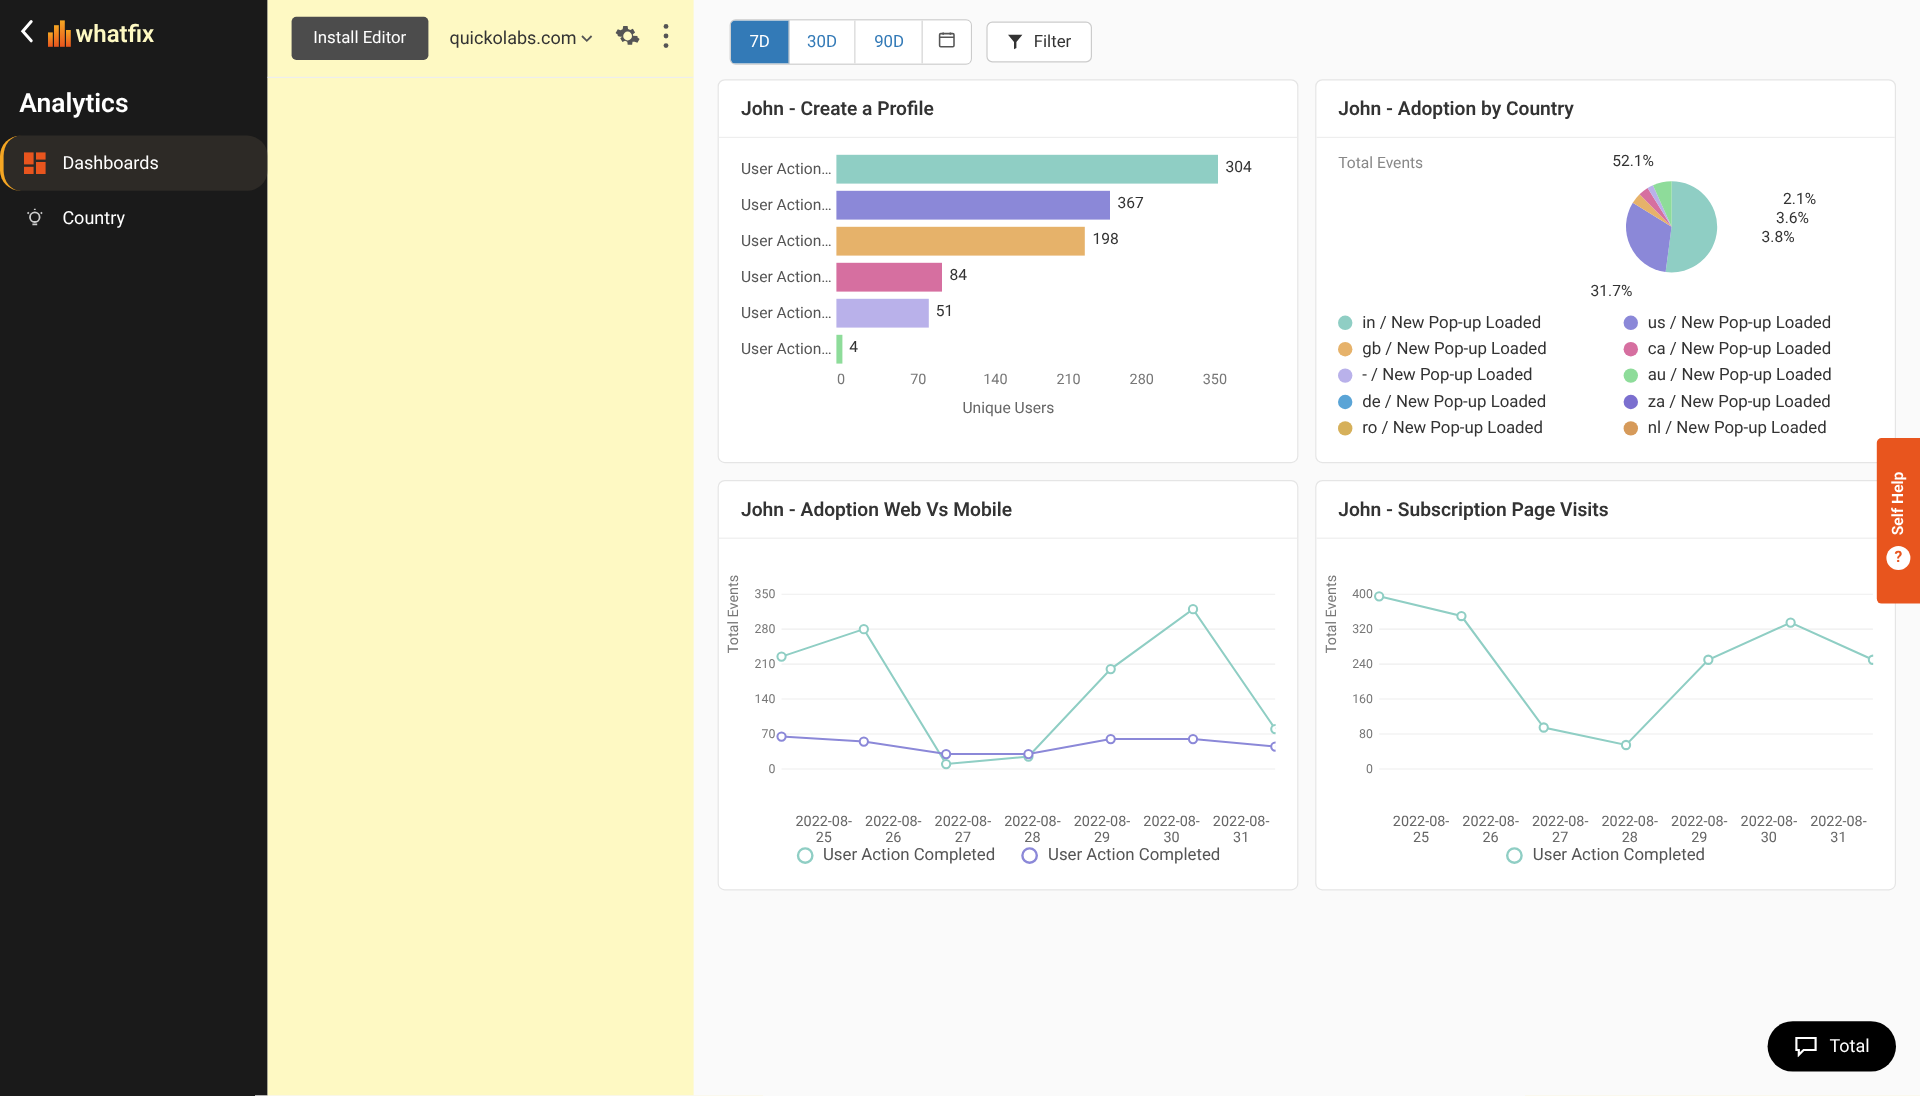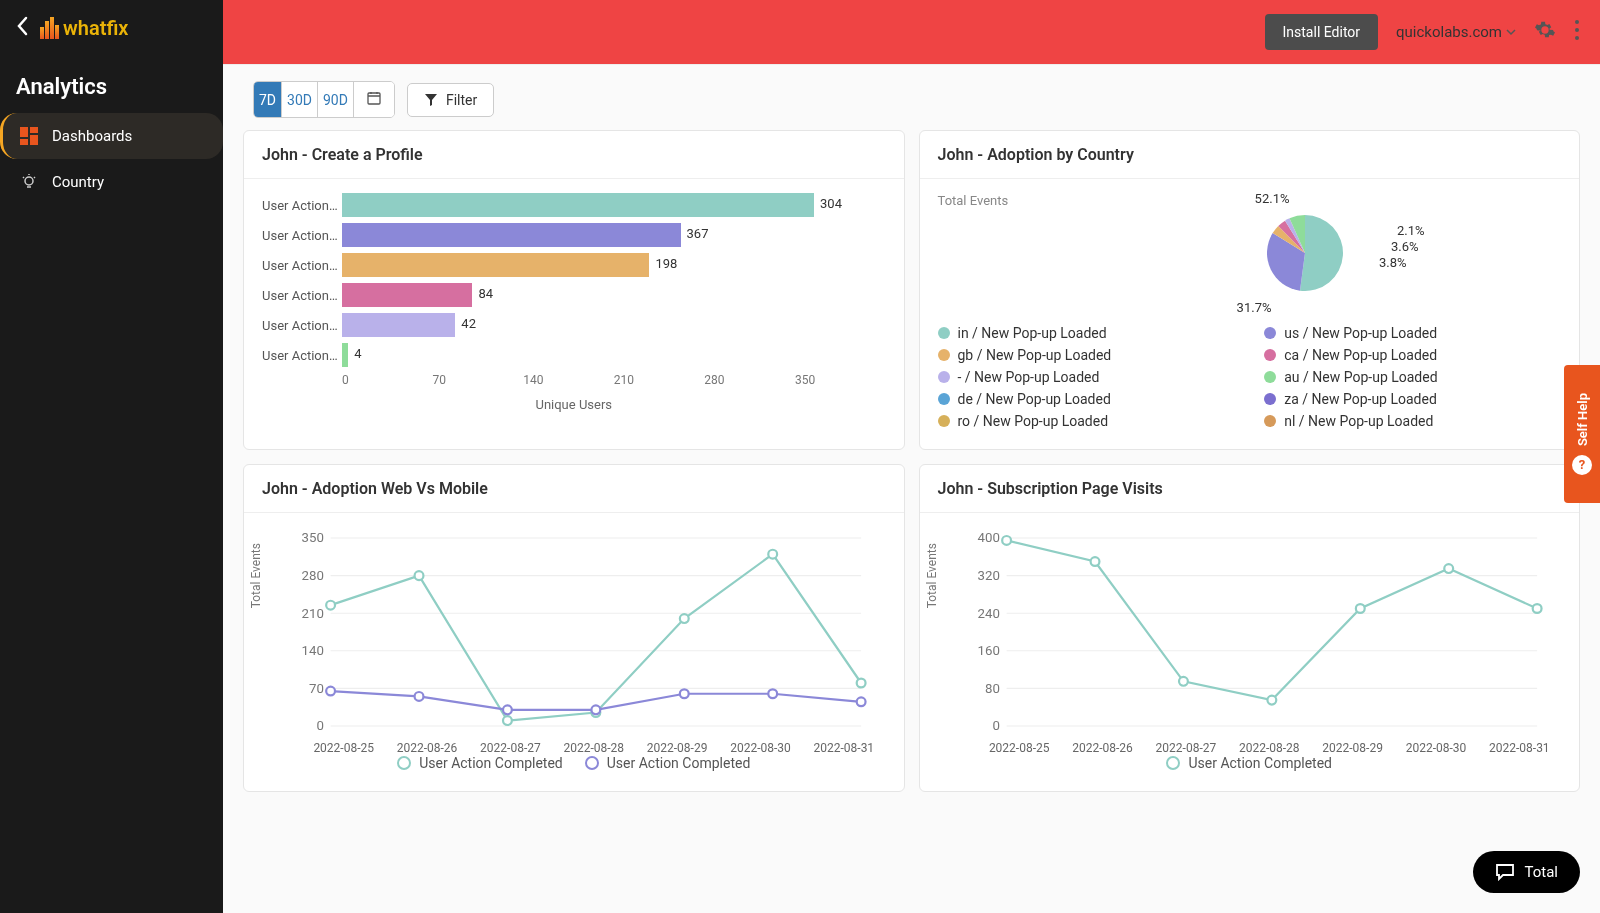--- a/index.html
+++ b/index.html
@@ -4,41 +4,41 @@
 <style>
 * { box-sizing: border-box; margin: 0; padding: 0; font-family: -apple-system, BlinkMacSystemFont, "Segoe UI", Roboto, sans-serif; }
 body { background: #f5f5f5; overflow-x: hidden; }
 .app { display: flex; height: 913px; width: 1600px; position: relative; }
 .sidebar { width: 223px; background: #1a1a1a; color: #fff; display: flex; flex-direction: column; }
 .sidebar-header { padding: 16px; display: flex; align-items: center; gap: 10px; }
 .back-icon { color: #fff; cursor: pointer; }
 .logo { display: flex; align-items: center; }
 .logo-mark { display: inline-flex; gap: 1px; margin-right: 4px; }
 .logo-bar { width: 4px; background: linear-gradient(#f5a623,#e8551e); display: inline-block; }
-.logo-text { font-size: 20px; font-weight: 600; color: #eab308; }
+.logo-text { font-size: 20px; font-weight: 600; color: #fef9c3; }
 .sidebar-title { padding: 18px 16px 14px; font-size: 22px; font-weight: 600; }
 .nav-item { display: flex; align-items: center; gap: 14px; padding: 14px 20px; cursor: pointer; font-size: 15px; }
 .nav-item.active { background: #2d2a26; border-left: 3px solid #f5a623; padding-left: 17px; border-radius: 17px; }
 .nav-icon { width: 18px; height: 18px; display: inline-flex; align-items: center; justify-content: center; }
 .dash-icon { position: relative; width: 18px; height: 18px; }
 .dash-icon span { position: absolute; background: #e8551e; }
 .dash-icon .a { width:8px; height:10px; top:0; left:0; }
 .dash-icon .b { width:8px; height:6px; top:0; right:0; }
 .dash-icon .c { width:8px; height:6px; bottom:0; left:0; }
 .dash-icon .d { width:8px; height:10px; bottom:0; right:0; }
 .bulb-icon svg { stroke:#ccc; }
-.main { flex:1; display:flex; flex-direction:column; background:#ef4444; }
+.main { flex:1; display:flex; flex-direction:row; background:#fef9c3; }
 .topbar { height:65px; border-bottom:1px solid #eee; display:flex; align-items:center; justify-content:flex-end; padding:0 20px; gap:18px; }
 .btn-dark { background:#4c4c4c; color:#fff; border:none; padding:10px 18px; border-radius:4px; font-size:14px; cursor:pointer; }
 .domain-select { font-size:15px; color:#333; cursor:pointer; display:flex; align-items:center; gap:4px; }
 .gear-icon, .more-icon { color:#555; cursor:pointer; }
 .content { flex:1; background:#fafafa; padding:10px 20px 20px; overflow:auto; }
 .toolbar { display:flex; align-items:center; gap:12px; padding:6px 0 12px 10px; }
 .range-group { display:flex; border:1px solid #ccc; border-radius:5px; overflow:hidden; }
-.range-btn { padding:8px 5px; font-size:14px; background:#fff; border:none; border-right:1px solid #ccc; cursor:pointer; color:#337ab7; }
+.range-btn { padding:8px 15px; font-size:14px; background:#fff; border:none; border-right:1px solid #ccc; cursor:pointer; color:#337ab7; }
 .range-btn:last-child { border-right:none; }
 .range-btn.active { background:#337ab7; color:#fff; }
 .range-btn.cal { padding:8px 12px; color:#555; }
 .filter-btn { border:1px solid #ccc; background:#fff; padding:8px 16px; border-radius:5px; font-size:14px; display:flex; align-items:center; gap:8px; cursor:pointer; color:#333; }
 .grid { display:grid; grid-template-columns:1fr 1fr; gap:14px; }
 .card { background:#fff; border:1px solid #e5e5e5; border-radius:6px; }
 .card-header { padding:14px 18px; border-bottom:1px solid #eee; font-size:16px; font-weight:600; color:#333; }
 .card-body { padding:14px 18px 20px; }
 
 .bar-chart { position:relative; }
@@ -194,21 +194,21 @@
                   <span class="bar-label">User Action…</span>
                   <div class="bar-track">
                     <div class="bar-fill" style="width:24%;background:#d66fa0"></div>
                     <span class="bar-val" style="left:calc(24% + 6px)">84</span>
                   </div>
                 </div>
                 <div class="bar-row">
                   <span class="bar-label">User Action…</span>
                   <div class="bar-track">
                     <div class="bar-fill" style="width:20.857142857142858%;background:#b9b1ea"></div>
-                    <span class="bar-val" style="left:calc(20.857142857142858% + 6px)">42</span>
+                    <span class="bar-val" style="left:calc(20.857142857142858% + 6px)">51</span>
                   </div>
                 </div>
                 <div class="bar-row">
                   <span class="bar-label">User Action…</span>
                   <div class="bar-track">
                     <div class="bar-fill" style="width:1.1428571428571428%;background:#8edc9a"></div>
                     <span class="bar-val" style="left:calc(1.1428571428571428% + 6px)">4</span>
                   </div>
                 </div>
               </div>

